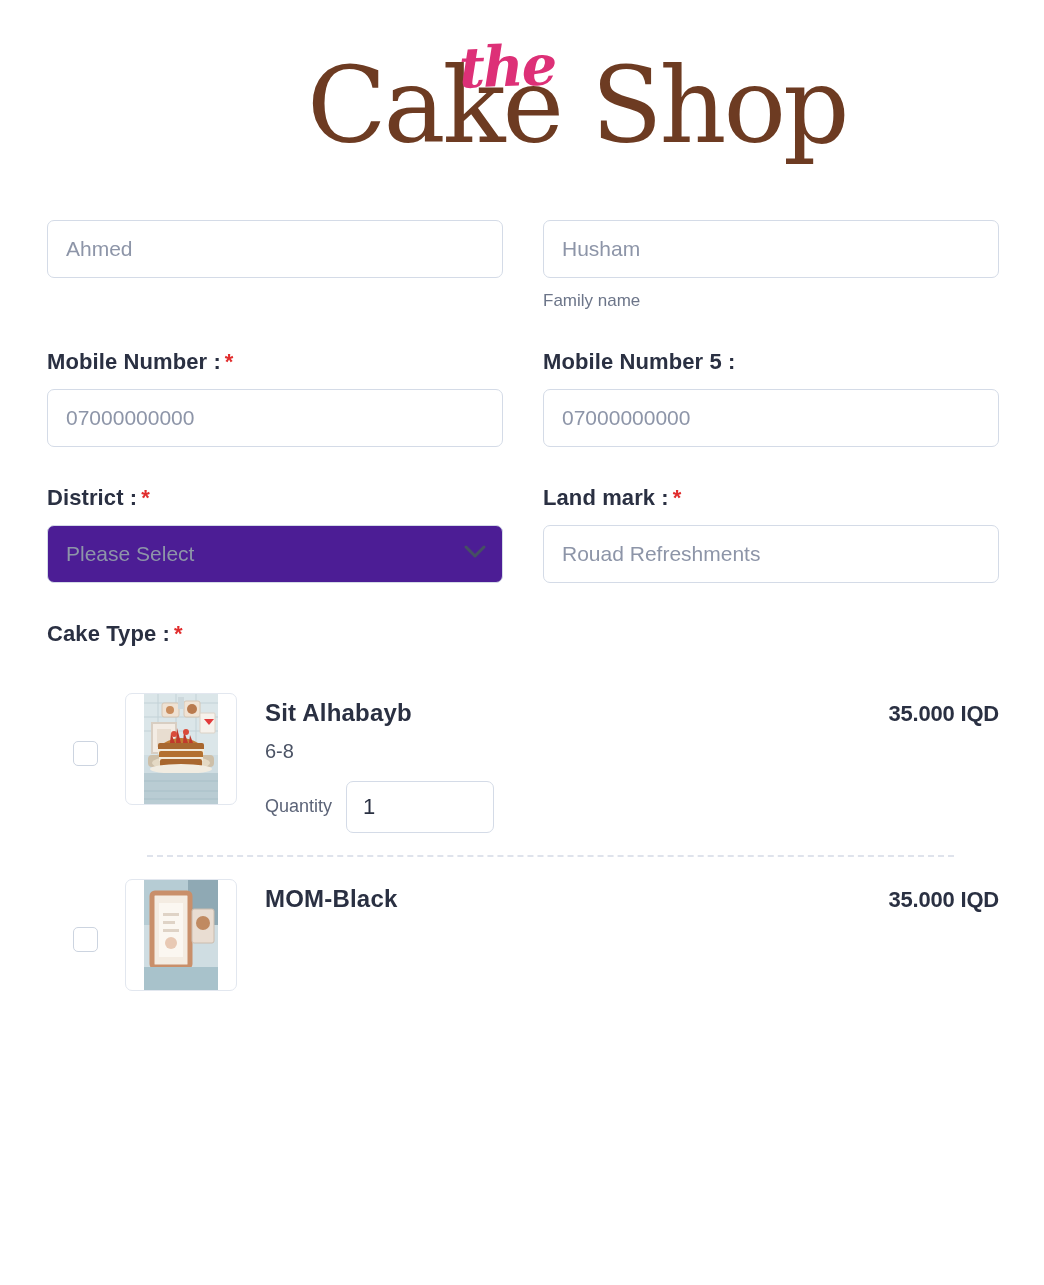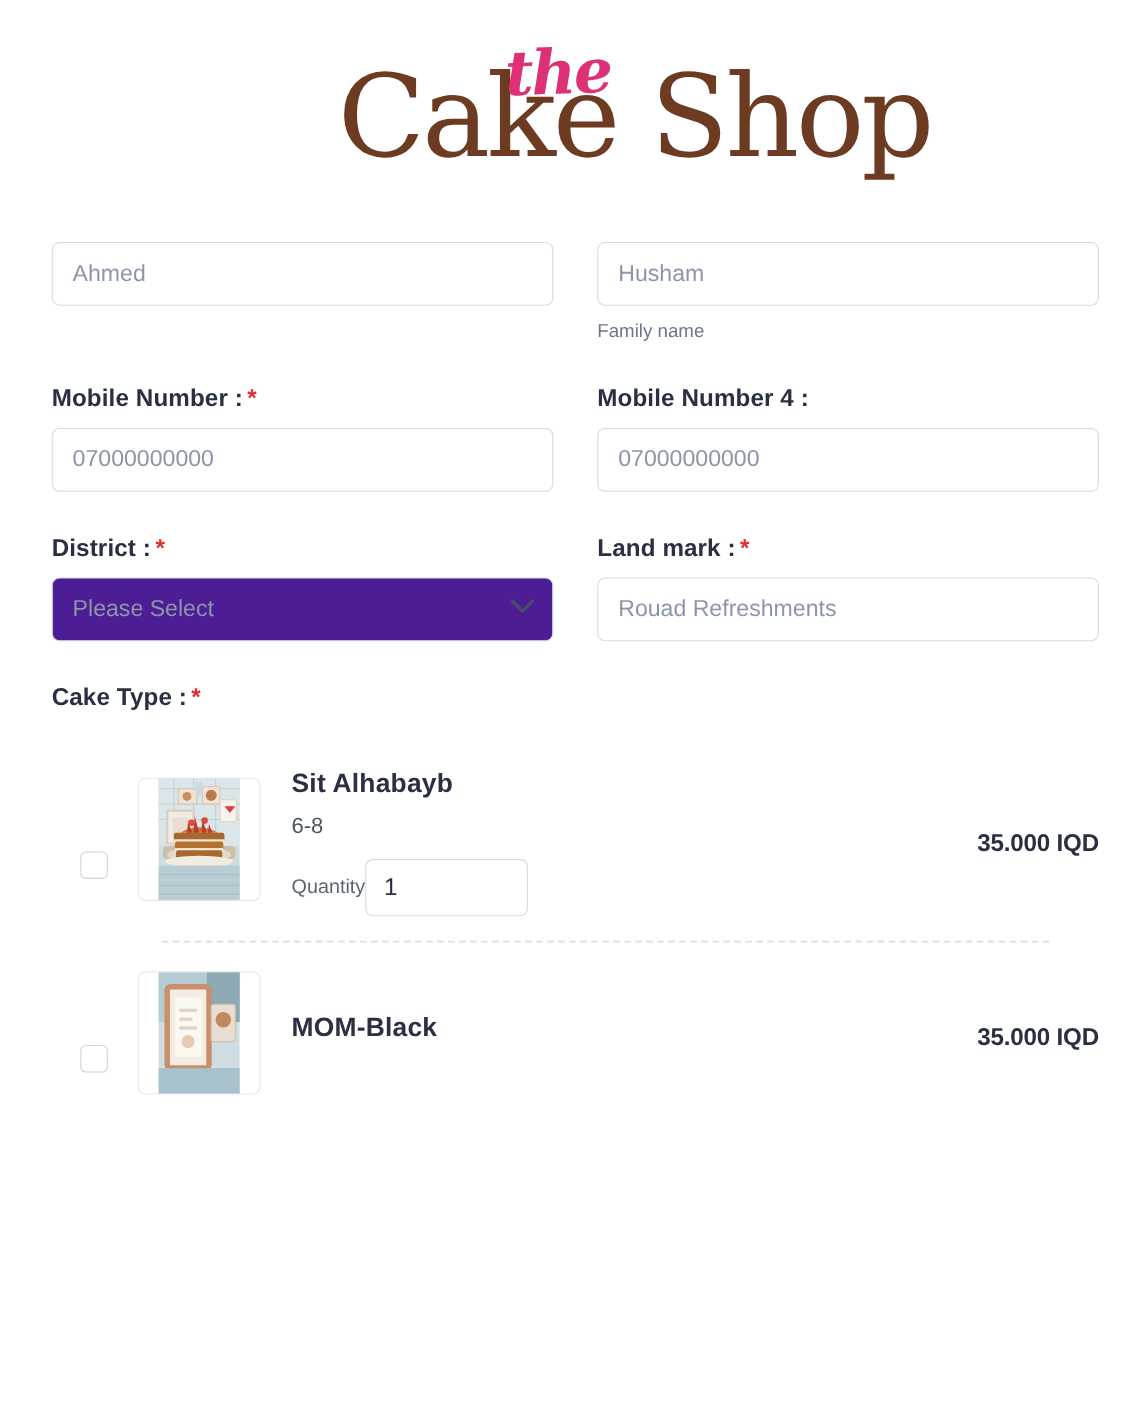--- a/index.html
+++ b/index.html
@@ -144,21 +144,21 @@
     pointer-events: none;
     display: block;
   }
 
   
   .cake-section { margin-top: 18px; }
   .cake-label { margin-bottom: 46px; }
 
   .product {
     display: flex;
-    align-items: center;
+    align-items: flex-start;
     padding: 0;
     position: relative;
     min-height: 120px;
   }
   .prod-check-cell {
     width: 78px;
     display: flex;
     align-items: center;
     justify-content: flex-start;
     padding-top: 48px;
@@ -198,21 +198,21 @@
   }
   .prod-size {
     margin-top: 12px;
     font-size: 20px;
     color: #4b5365;
   }
   .qty-row {
     margin-top: 18px;
     display: flex;
     align-items: center;
-    gap: 0;
+    gap: 14px;
   }
   .qty-label { font-size: 18px; color: #5c6478; }
   .qty-input {
     width: 148px;
     height: 52px;
     border: 1px solid #d4dbe7;
     border-radius: 7px;
     font-size: 22px;
     color: #2a3042;
     padding: 0 16px;
@@ -266,21 +266,21 @@
     <div class="field-group">
       <div class="row">
         <div class="col">
           <div class="label">
             <span>Mobile Number :</span><span class="req">*</span>
           </div>
           <input class="input" type="text" placeholder="07000000000" style="">
         </div>
         <div class="col">
           <div class="label">
-            <span>Mobile Number 4 :</span><span class="req"></span>
+            <span>Mobile Number 5 :</span><span class="req"></span>
           </div>
           <input class="input" type="text" placeholder="07000000000" style="">
         </div>
       </div>
     </div>
 
     <div class="field-group">
       <div class="row">
         <div class="col">
           <div class="label">

